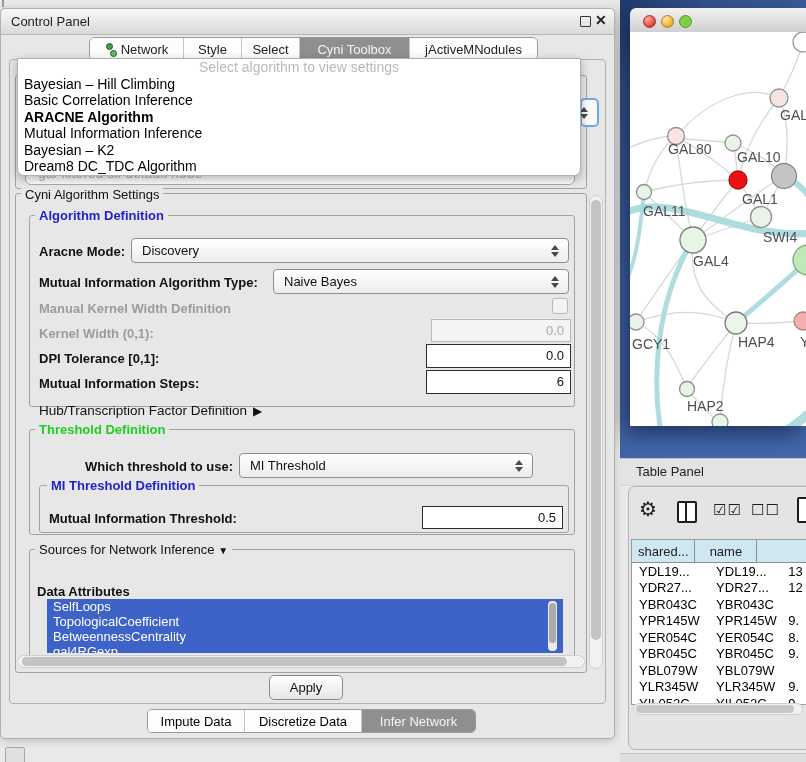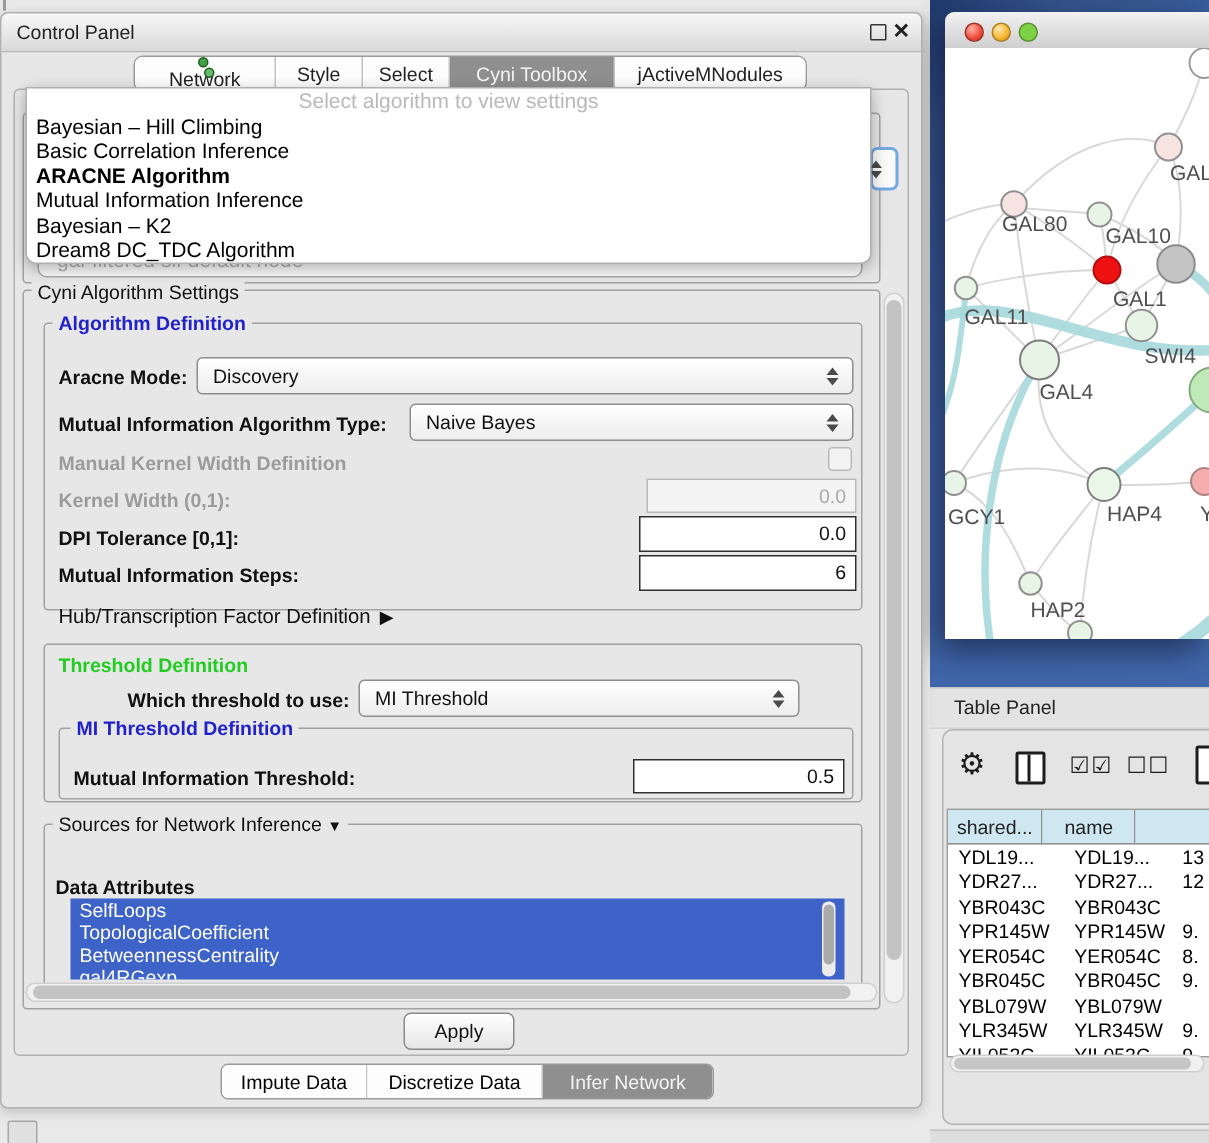--- a/index.html
+++ b/index.html
@@ -17,21 +17,21 @@
     border:1px solid #b0b0b0;border-radius:5px;box-shadow:0 2px 8px rgba(0,0,0,.18);}
   .titlebar{position:absolute;left:0;top:0;right:0;height:25px;border-radius:5px 5px 0 0;
     background:linear-gradient(#f8f8f8,#d9d9d9);border-bottom:1px solid #b6b6b6;}
   .titlebar .title{position:absolute;left:10px;top:5px;font-size:13px;color:#222;}
   .win-float{position:absolute;left:579px;top:7px;width:9px;height:9px;border:1.5px solid #333;border-radius:1px;}
   .win-close{position:absolute;left:594px;top:3px;font-size:14px;font-weight:bold;color:#222;}
 
   .tabbar{position:absolute;left:88px;top:28px;height:22px;display:flex;
     border:1px solid #9a9a9a;border-radius:6px;overflow:hidden;background:#fdfdfd;}
   .tab{display:flex;align-items:center;justify-content:center;gap:4px;font-size:13px;
-    color:#222;border-right:1px solid #c4c4c4;background:#fdfdfd;box-sizing:border-box;flex-direction:column;}
+    color:#222;border-right:1px solid #c4c4c4;background:#fdfdfd;box-sizing:border-box;}
   .tab:last-child{border-right:none;}
   .tab.selected{background:var(--selected-tab-gray);color:#f4f4f4;}
   .net-icon{position:relative;width:12px;height:13px;display:inline-block;}
   .net-icon::before{content:"";position:absolute;left:1px;top:0;width:5px;height:5px;border-radius:50%;
     background:#43a047;border:1px solid #1b5e20;}
   .net-icon::after{content:"";position:absolute;left:5px;top:7px;width:5px;height:5px;border-radius:50%;
     background:#66bb6a;border:1px solid #1b5e20;}
 
   .inner-panel{left:8px;top:50px;width:595px;height:643px;background:#e7e7e7;
     border:1px solid #b2b2b2;border-radius:4px;}
@@ -367,21 +367,21 @@
     </div>
 
     <span class="lbl" style="left:38px;top:367px;text-align:right;">Mutual Information Steps:</span>
     <div class="field" style="left:425px;top:361px;width:145px;height:24px;">
       <span class="fval">6</span>
     </div>
 
     <span class="lbl plain" style="left:38px;top:394px;font-size:13.5px;"><span>Hub/Transcription Factor Definition</span><span class="arrow-right">▶</span></span>
 
     <div class="group" style="left:28px;top:420px;width:544px;height:104px;"></div>
-    <span class="group-title gt-green" style="left:34px;top:427px;">Threshold Definition</span>
+    <span class="group-title gt-green" style="left:34px;top:413px;">Threshold Definition</span>
 
     <span class="lbl" style="left:84px;top:450px;">Which threshold to use:</span>
     <div class="combo" style="left:238px;top:444px;width:294px;">
       <span class="cval">MI Threshold</span>
       <span class="spin"></span>
     </div>
 
     <div class="group" style="left:38px;top:476px;width:528px;height:46px;"></div>
     <span class="group-title gt-blue" style="left:46px;top:469px;">MI Threshold Definition</span>
     <span class="lbl" style="left:48px;top:502px;">Mutual Information Threshold:</span>

